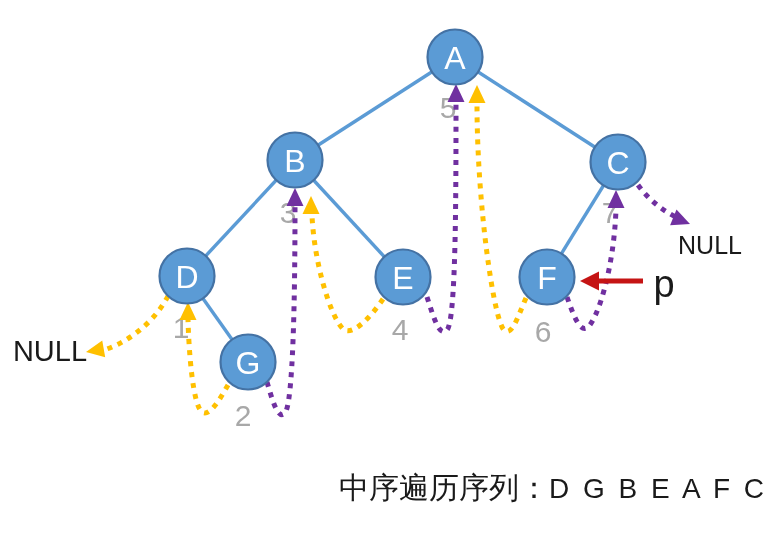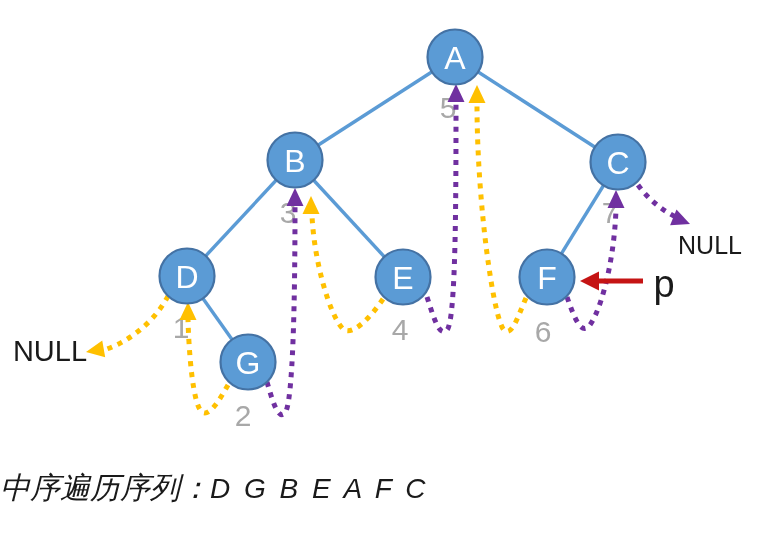--- a/index.html
+++ b/index.html
@@ -1,20 +1,20 @@
 <!DOCTYPE html>
 <html><head>
 <meta charset="utf-8">
 <style>
   html,body{margin:0;padding:0;background:#ffffff;}
   .page{position:relative;width:767px;height:560px;background:#ffffff;overflow:hidden;
         font-family:"Liberation Sans",sans-serif;}
   .stage{position:absolute;left:0;top:0;}
-  .caption{position:absolute;left:0;top:468px;width:767px;text-align:left;
-           color:#1a1a1a;white-space:nowrap;font-style:italic;}
+  .caption{position:absolute;left:0;top:468px;width:767px;text-align:right;
+           color:#1a1a1a;white-space:nowrap;}
   .caption .cn{font-family:"Liberation Serif","DejaVu Serif",serif;font-size:30px;}
   .caption .seq{font-family:"Liberation Sans",sans-serif;font-size:28px;
                 letter-spacing:3px;font-weight:500;}
   svg text{user-select:none;}
 </style>
 </head>
 <body>
 
 <div class="page">
   <svg class="stage" width="767" height="560" viewBox="0 0 767 560" id="diagram-svg">

